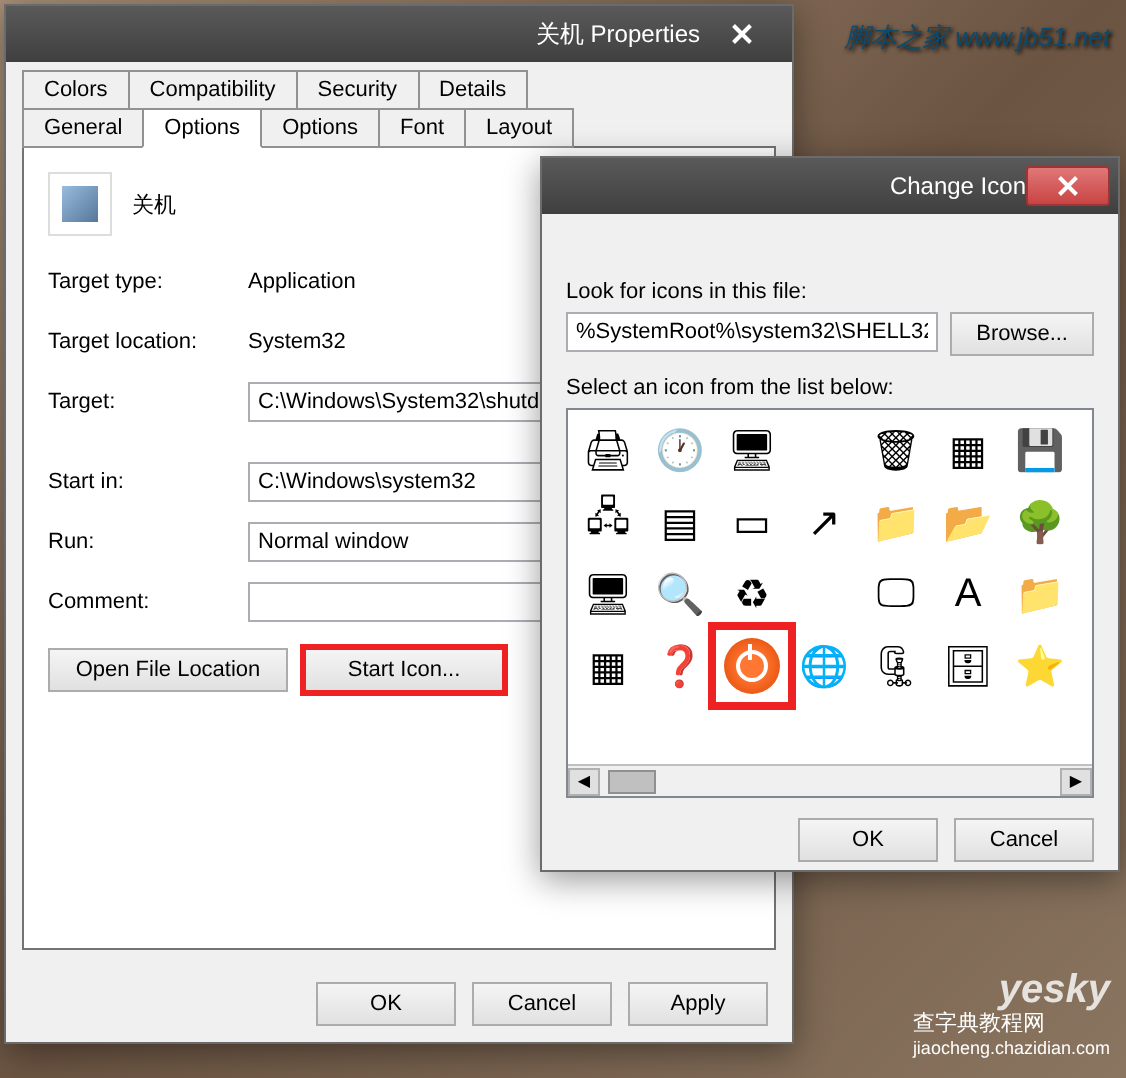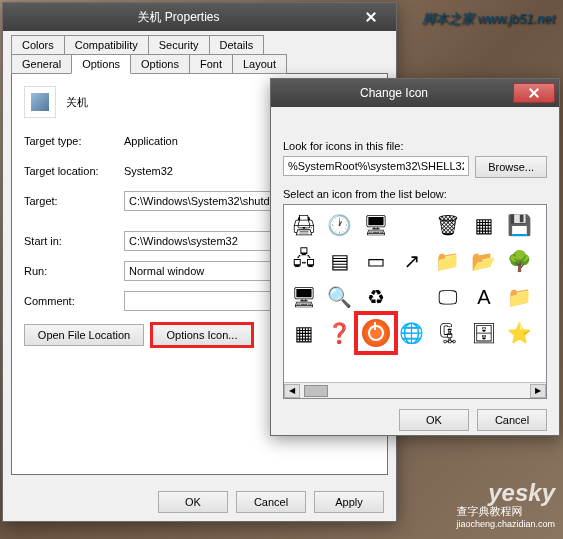--- a/index.html
+++ b/index.html
@@ -1,21 +1,21 @@
 <!DOCTYPE html>
 <html><head>
 <meta charset="utf-8">
 <style>
 * { box-sizing: border-box; font-family: "Segoe UI", Tahoma, sans-serif; font-size: 11px; }
 body { margin: 0; width: 563px; height: 539px; background: linear-gradient(135deg, #a89078 0%, #6b5442 50%, #8a7560 100%); position: relative; overflow: hidden; }
 
 .window { position: absolute; background: #f0f0f0; border: 1px solid #6b6b6b; box-shadow: 0 4px 16px rgba(0,0,0,0.4); }
 
 .titlebar { height: 28px; background: linear-gradient(to bottom, #5a5a5a 0%, #3f3f3f 100%); color: #fff; display: flex; align-items: center; padding: 0 4px; }
-.titlebar .title { flex: 1; text-align: center; font-size: 12px; }
+.titlebar .title { flex: 1; text-align: right; font-size: 12px; }
 .titlebar .close { width: 42px; height: 20px; display: flex; align-items: center; justify-content: center; }
 .close-x { width: 10px; height: 10px; position: relative; }
 .close-x::before, .close-x::after { content: ''; position: absolute; width: 12px; height: 2px; background: #fff; top: 4px; left: -1px; }
 .close-x::before { transform: rotate(45deg); }
 .close-x::after { transform: rotate(-45deg); }
 
 .titlebar.red-close .close { background: linear-gradient(to bottom, #e07777 0%, #c94444 100%); border: 1px solid #a03333; border-radius: 2px; }
 
 .tabs { display: flex; flex-wrap: wrap; padding: 4px 8px 0; background: #f0f0f0; }
 .tab { padding: 3px 10px; border: 1px solid #919191; background: #f0f0f0; margin-right: -1px; margin-bottom: -1px; cursor: default; position: relative; }
@@ -55,21 +55,21 @@
 .ic.sel { outline: 4px solid #e22; outline-offset: 2px; }
 .power-icon { width: 28px; height: 28px; border-radius: 50%; background: radial-gradient(circle, #ff7733 30%, #dd4400 100%); position: relative; }
 .power-icon::after { content: ''; position: absolute; width: 12px; height: 12px; border: 2px solid #fff; border-radius: 50%; top: 6px; left: 6px; }
 .power-icon::before { content: ''; position: absolute; width: 2px; height: 8px; background: #fff; top: 3px; left: 12px; }
 
 .hscroll { position: absolute; bottom: 0; left: 0; right: 0; height: 16px; background: #f0f0f0; border-top: 1px solid #c0c0c0; display: flex; align-items: center; }
 .scroll-arrow { width: 16px; height: 14px; background: #e0e0e0; border: 1px solid #b0b0b0; display: flex; align-items: center; justify-content: center; font-size: 8px; }
 .scroll-thumb { width: 24px; height: 12px; background: #c0c0c0; border: 1px solid #909090; margin-left: 4px; }
 
 .watermark1 { position: absolute; top: 10px; right: 8px; color: #0c4a6e; font-size: 13px; font-style: italic; text-shadow: 1px 1px 2px #000; }
-.watermark2 { position: absolute; bottom: 32px; right: 8px; color: #fff; font-size: 24px; font-style: italic; font-weight: bold; opacity: 0.8; }
+.watermark2 { position: absolute; bottom: 32px; right: 8px; color: #fff; font-size: 20px; font-style: italic; font-weight: bold; opacity: 0.8; }
 .watermark3 { position: absolute; bottom: 10px; right: 8px; color: #fff; font-size: 12px; }
 .watermark3 .sub { font-size: 9px; display: block; }
 </style>
 </head>
 <body>
 
 <div class="window" id="propWin">
   <div class="titlebar">
     <span class="title">关机 Properties</span>
     <span class="close">
@@ -120,21 +120,21 @@
       <span class="form-label">Run:</span>
       <input class="form-input" value="Normal window" style="">
     </div>
     <div class="form-row">
       <span class="form-label">Comment:</span>
       <input class="form-input" value="" style="">
     </div>
 
     <div class="btn-row">
       <button class="btn" style="min-width:120px">Open File Location</button>
-      <button class="btn red-highlight" style="min-width:100px">Options Icon...</button>
+      <button class="btn red-highlight" style="min-width:100px">Start Icon...</button>
     </div>
   </div>
   <div class="bottom-buttons">
     <button class="btn">OK</button>
     <button class="btn">Cancel</button>
     <button class="btn">Apply</button>
   </div>
 </div>
 
 <div class="window" id="iconWin">

